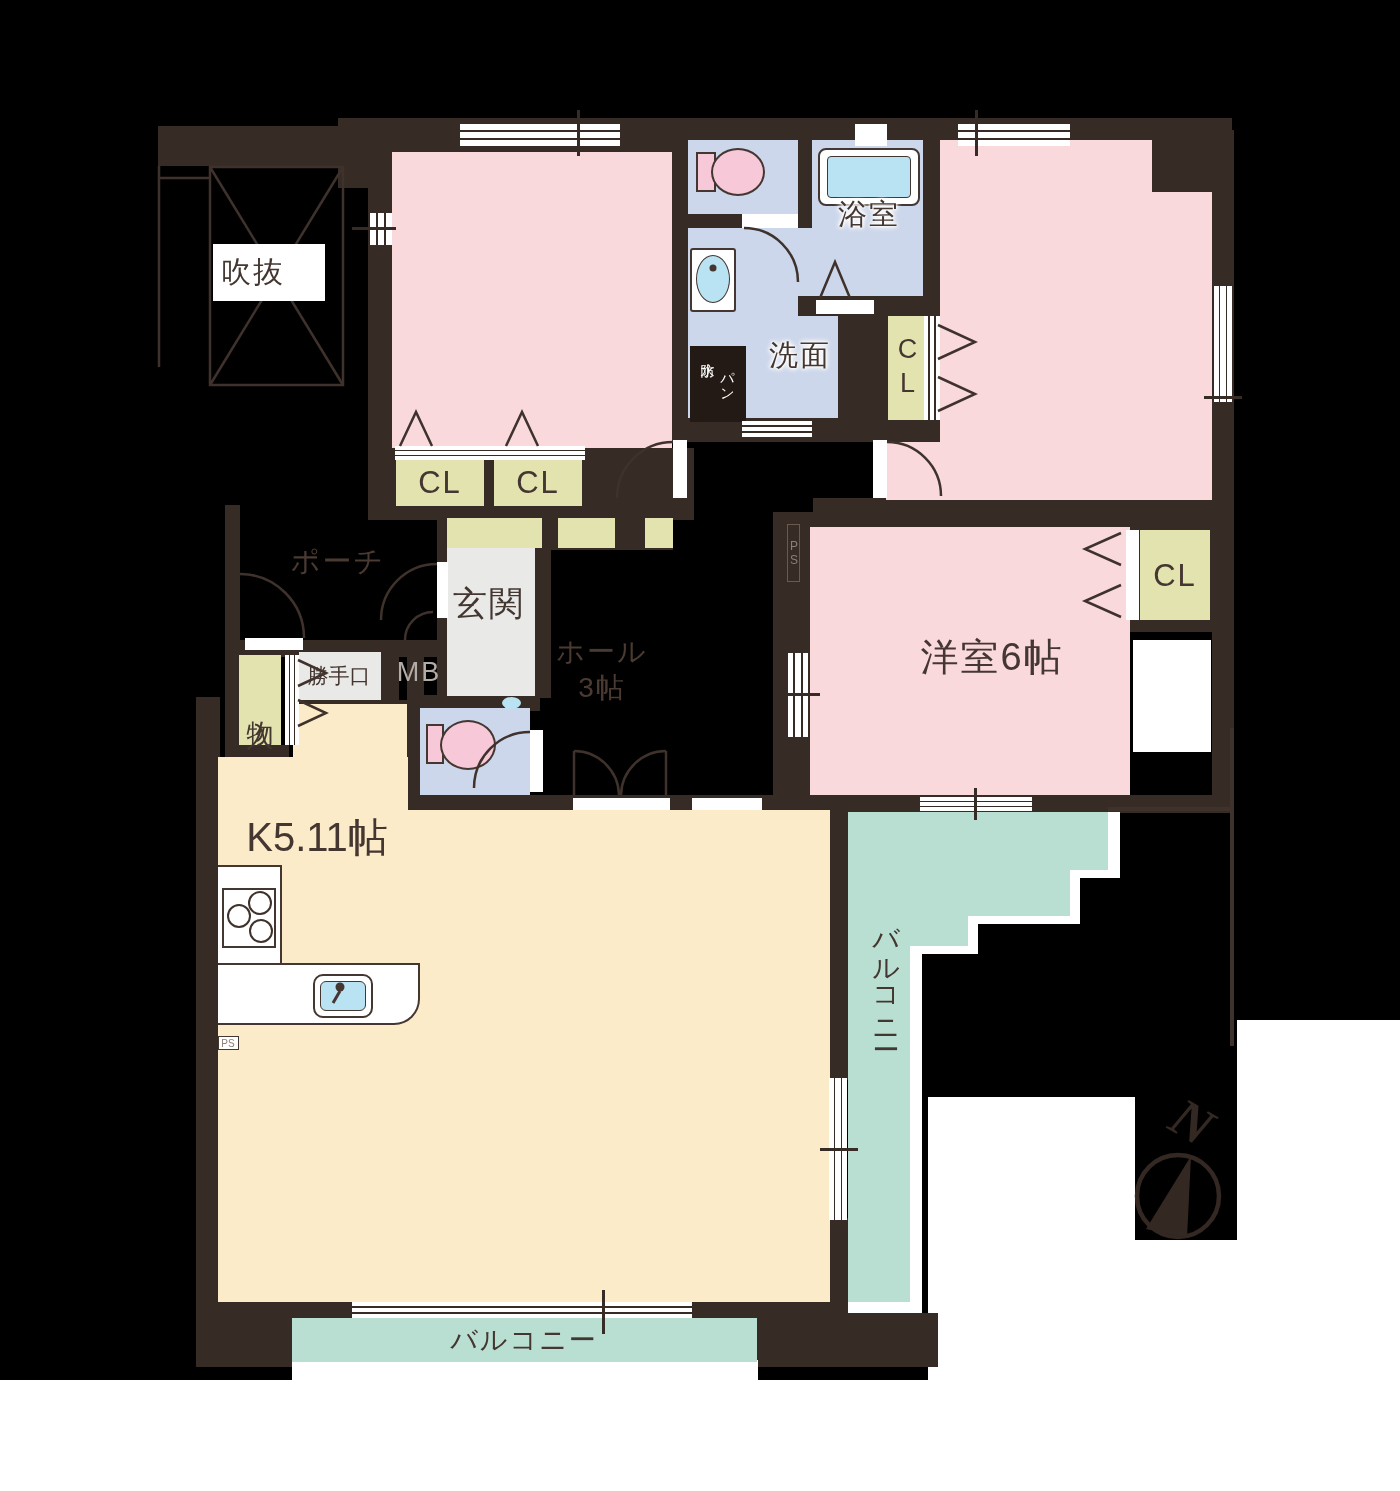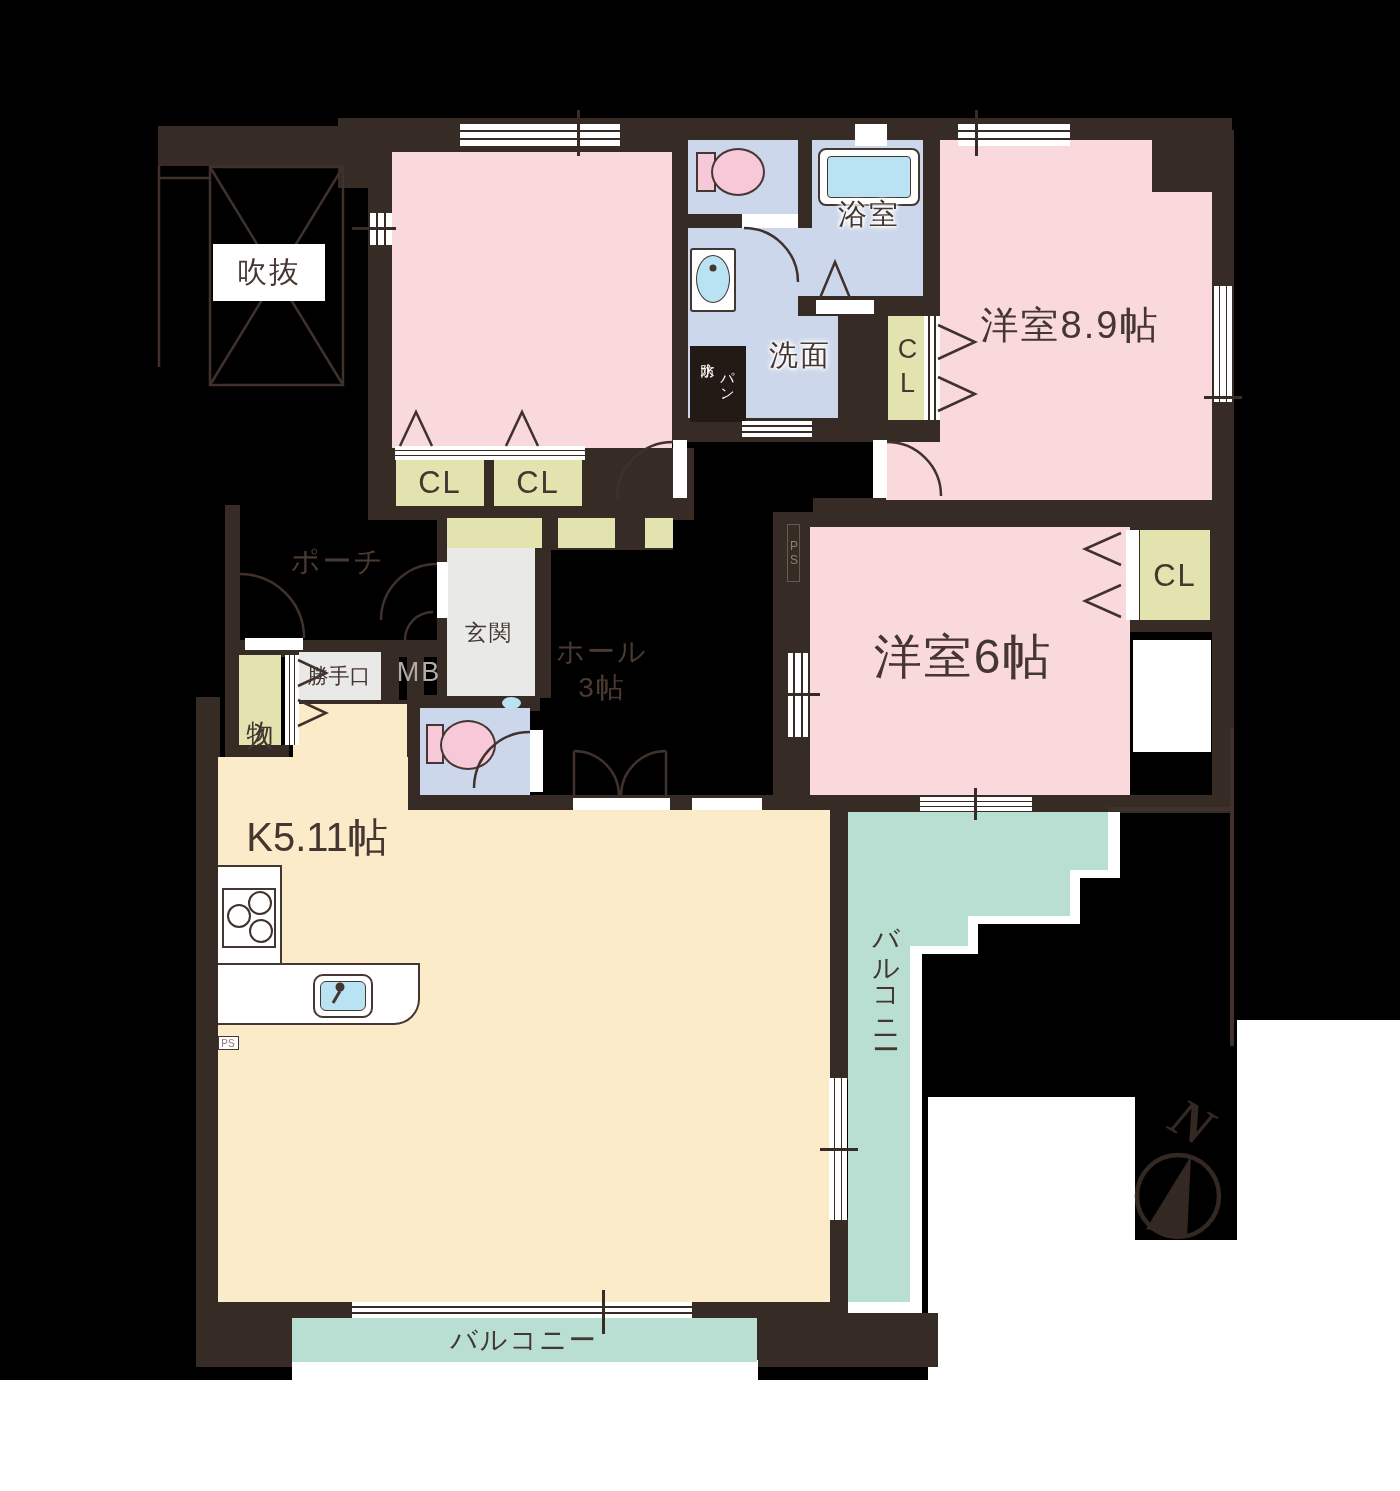--- a/index.html
+++ b/index.html
@@ -204,36 +204,35 @@
     <circle cx="713" cy="268" r="3.5" fill="#443630"></circle>
 
     <g>
       <circle cx="1178" cy="1196" r="41" fill="none" stroke="#342822" stroke-width="4.5"></circle>
       <polygon points="1191,1156 1146,1229 1187,1238" fill="#342822"></polygon>
       <text x="1192" y="1140" font-size="54" font-family="Liberation Serif, DejaVu Serif, serif" font-weight="bold" font-style="italic" fill="#342822" text-anchor="middle" transform="rotate(30 1192 1122)">N</text>
     </g>
   </svg>
 
   <div class="a white" style="left:213px;top:244px;width:112px;height:57px;"></div>
-  <div class="lbl" style="left:269px;top:272px;font-size:30px;">吹抜</div>
+  <div class="lbl" style="left:253px;top:272px;font-size:30px;">吹抜</div>
   <div class="lbl halo" style="left:869px;top:215px;font-size:29px;">浴室</div>
   <div class="lbl halo" style="left:800px;top:356px;font-size:29px;">洗面</div>
   <div class="a" style="left:692px;top:352px;width:52px;height:66px;display:flex;justify-content:center;gap:2px;color:#fff;font-size:14px;">
     <span class="vert">防水</span>
     <span class="vert" style="margin-top:10px;">パン</span>
   </div>
   <div class="lbl" style="left:440px;top:483px;font-size:31px;">CL</div>
   <div class="lbl" style="left:538px;top:483px;font-size:31px;">CL</div>
   <div class="lbl vert" style="left:907px;top:368px;font-size:27px;letter-spacing:4px;">CL</div>
-  <div class="lbl" style="left:1070px;top:325px;font-size:38px;">洋室8.9帖</div>
-  <div class="lbl" style="left:963px;top:657px;font-size:48px;">洋室6帖</div>
+  <div class="lbl" style="left:992px;top:657px;font-size:38px;">洋室6帖</div>
   <div class="lbl" style="left:1175px;top:576px;font-size:31px;">CL</div>
   <div class="lbl vert" style="left:794px;top:553px;font-size:12px;color:#8b7f78;letter-spacing:0;">PS</div>
   <div class="lbl" style="left:338px;top:562px;font-size:29px;color:#4a3a31;">ポーチ</div>
-  <div class="lbl" style="left:489px;top:633px;font-size:22px;">玄関</div>
+  <div class="lbl" style="left:489px;top:604px;font-size:34px;">玄関</div>
   <div class="lbl" style="left:602px;top:652px;font-size:28px;color:#4a3a31;font-family:Liberation Serif, serif;">ホール</div>
   <div class="lbl" style="left:602px;top:688px;font-size:28px;color:#4a3a31;">3帖</div>
   <div class="lbl" style="left:419px;top:672px;font-size:27px;color:#b3aba6;">MB</div>
   <div class="lbl vert" style="left:260px;top:700px;font-size:27px;">物入</div>
   <div class="lbl" style="left:339px;top:676px;font-size:21px;letter-spacing:0;">勝手口</div>
   <div class="lbl" style="left:317px;top:837px;font-size:40px;letter-spacing:0;">K5.11帖</div>
   <div class="lbl" style="left:228px;top:1043px;font-size:10px;color:#8b7f78;letter-spacing:0;">PS</div>
   <div class="lbl vert" style="left:886px;top:972px;font-size:27px;">バルコニー</div>
   <div class="lbl" style="left:524px;top:1340px;font-size:27px;">バルコニー</div>
 

